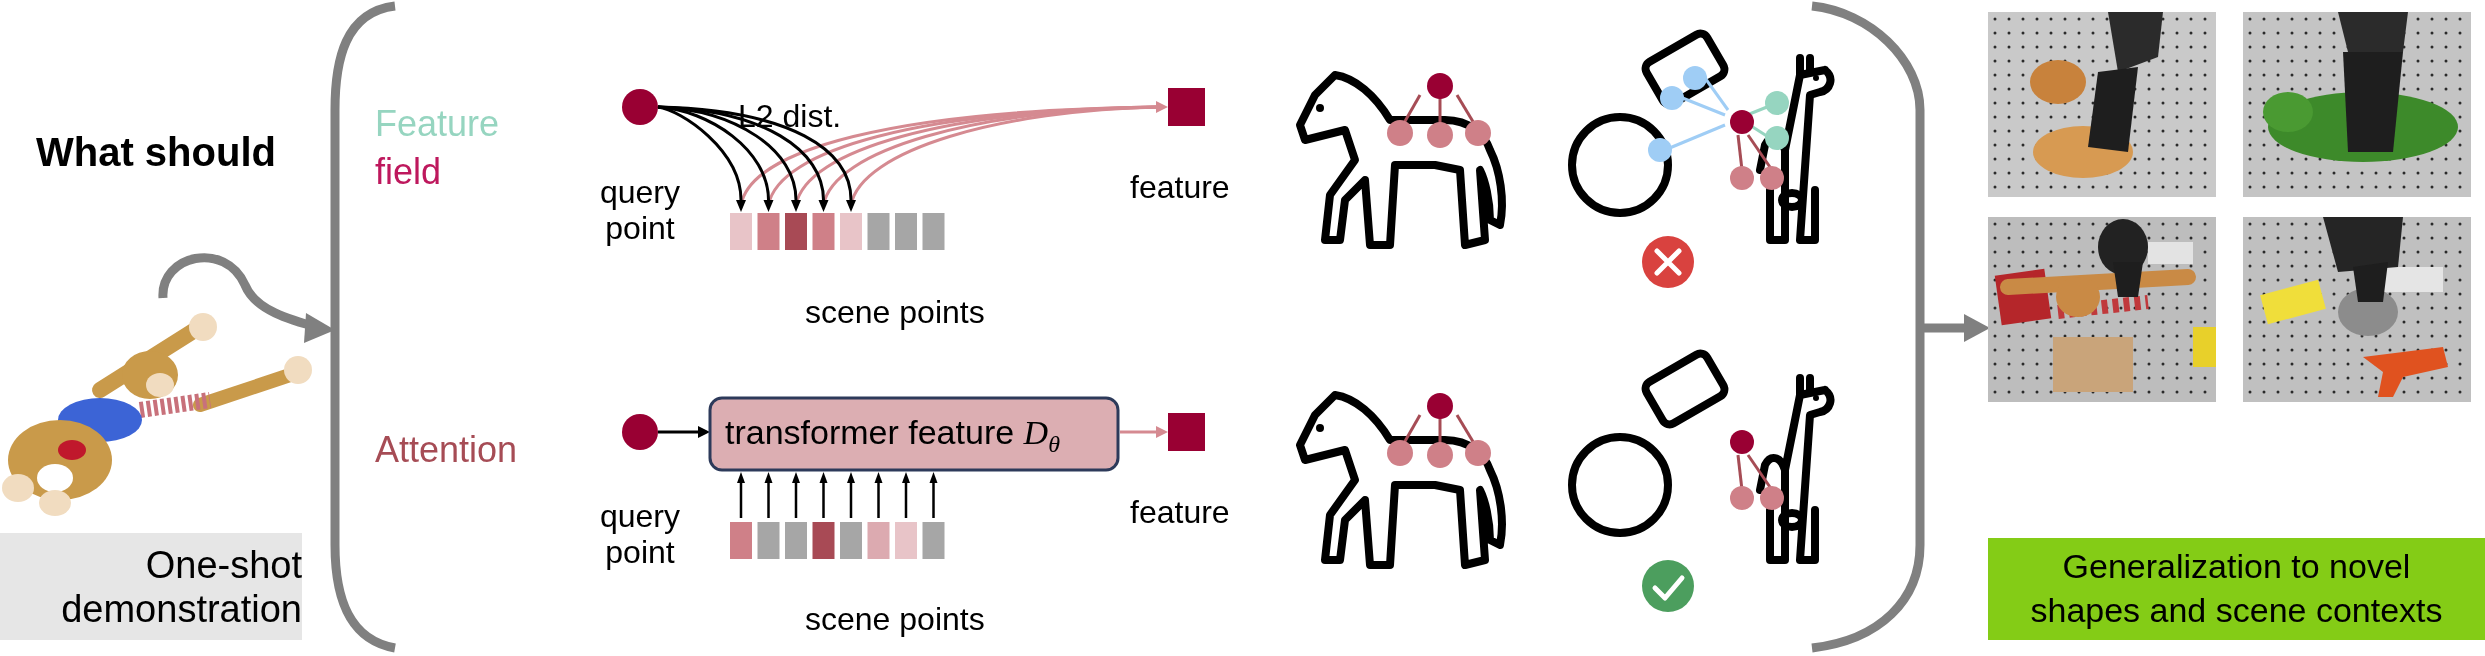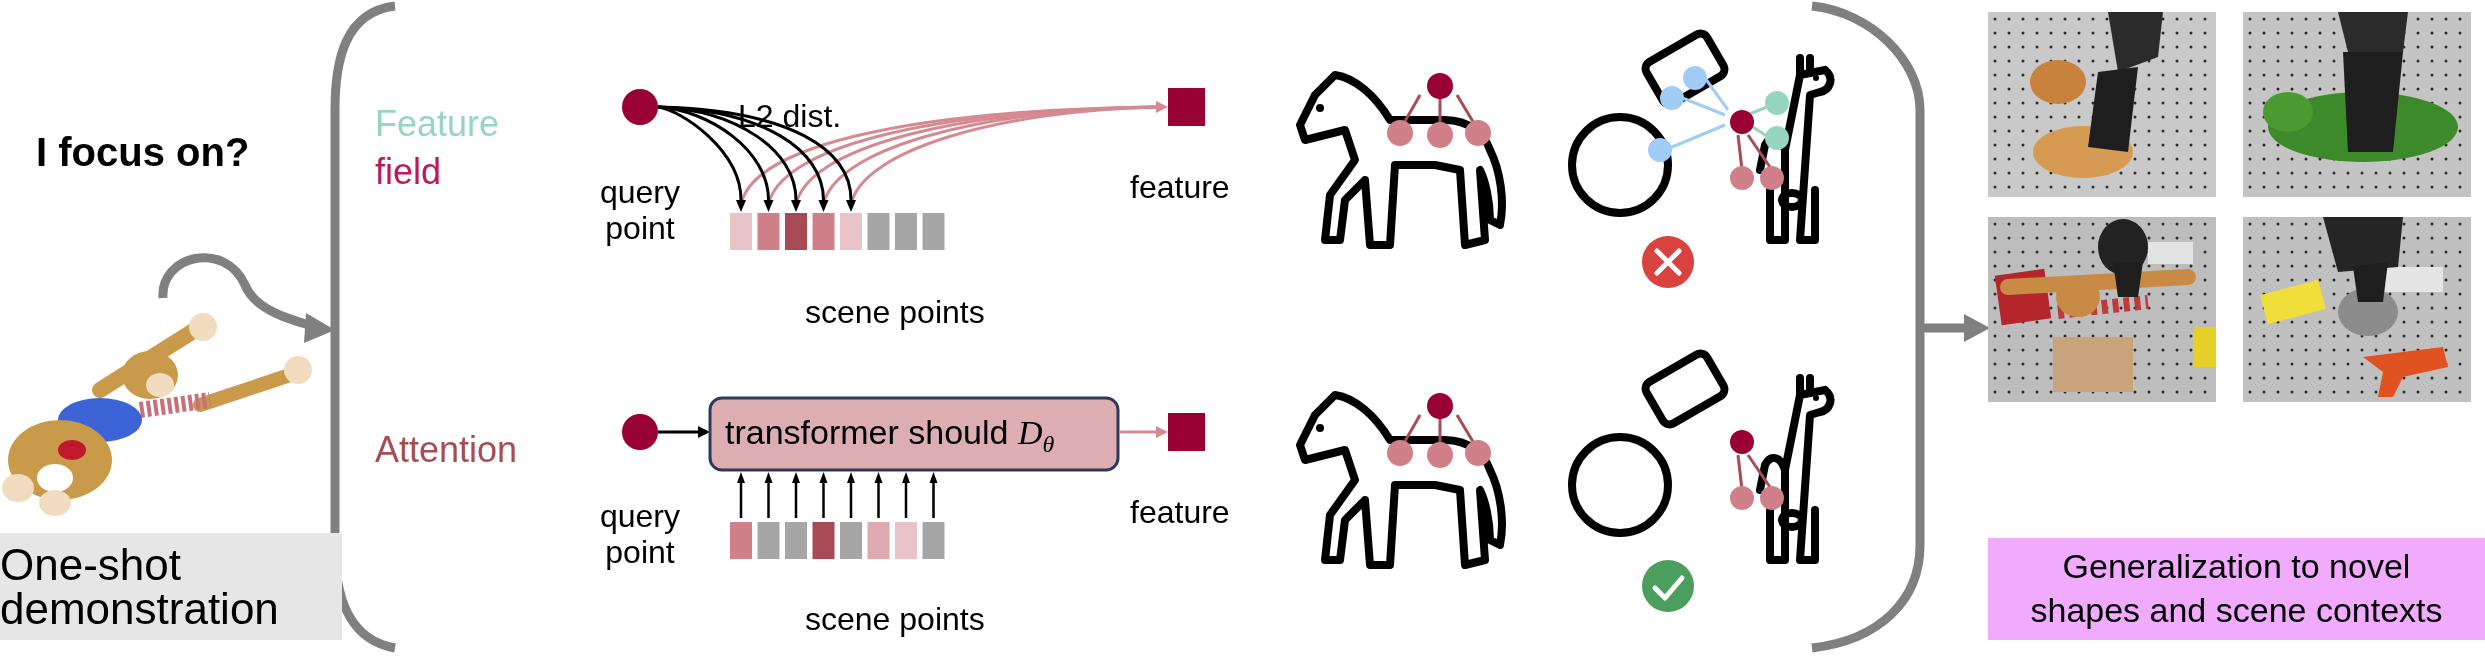--- a/index.html
+++ b/index.html
@@ -1,37 +1,37 @@
 <!DOCTYPE html>
 <html><head>
 <meta charset="utf-8">
 <style>
   html, body { margin:0; padding:0; background:#ffffff; }
   body { width:2485px; height:656px; position:relative; overflow:hidden;
          font-family:"Liberation Sans", sans-serif; }
   .abs { position:absolute; }
   .txt { color:#000; white-space:nowrap; }
   #question { left:36px; top:128px; font-size:40px; font-weight:bold; line-height:48px; }
-  #left-caption { left:0; top:533px; width:342px; height:107px; background:#e6e6e6;
-                  text-align:left; font-size:44px; line-height:44px; padding-top:10px; box-sizing:border-box; }
-  #right-caption { left:1988px; top:538px; width:497px; height:102px; background:#f0abfc;
+  #left-caption { left:0; top:533px; width:302px; height:107px; background:#e6e6e6;
+                  text-align:right; font-size:38px; line-height:44px; padding-top:10px; box-sizing:border-box; }
+  #right-caption { left:1988px; top:538px; width:497px; height:102px; background:#84cc16;
                    text-align:center; font-size:34px; line-height:44px; padding-top:6px; box-sizing:border-box; }
   .row-title { font-size:36px; line-height:48px; }
   .c-teal { color:#96d5c0; }
   .c-grey { color:#be185d; }
   .c-red  { color:#a64c55; }
   .lbl { font-size:32px; line-height:36px; text-align:center;margin-top:36px; }
   .photo { border:none; overflow:hidden; }
   svg { position:absolute; left:0; top:0; }
 </style>
 </head>
 <body>
 
 <div id="question" class="abs txt">
-  <div>I focus on?</div>
+  <div>What should</div>
 </div>
 
 <svg width="2485" height="656">
   <g>
 
     <path d="M100,390 L195,330" stroke="#c99a4a" stroke-width="16" stroke-linecap="round" fill="none"></path>
     <circle cx="203" cy="327" r="14" fill="#f1dcc0"></circle>
     <path d="M200,405 L290,375" stroke="#c99a4a" stroke-width="14" stroke-linecap="round" fill="none"></path>
     <circle cx="298" cy="370" r="14" fill="#f1dcc0"></circle>
     <path d="M140,410 L210,400" stroke="#c8717b" stroke-width="16" stroke-dasharray="4 3" fill="none"></path>
@@ -206,21 +206,21 @@
 </div>
 <div class="abs txt lbl" style="left:738px; top:62px;">L2 dist.</div>
 <div class="abs txt lbl" style="left:1130px; top:133px;">feature</div>
 <div class="abs txt lbl" style="left:805px; top:258px;">scene points</div>
 
 <div class="abs txt lbl" style="left:585px; top:462px; width:110px;">
   <div>query</div>
   <div>point</div>
 </div>
 <div class="abs txt" style="left:725px; top:412px; font-size:34px; line-height:40px;">
-  <span>transformer should</span>
+  <span>transformer feature</span>
   <span style="font-family:'Liberation Serif', serif; font-style:italic;">D</span><sub style="font-family:'Liberation Serif', serif; font-style:italic; font-size:24px;">θ</sub>
 </div>
 <div class="abs txt lbl" style="left:1130px; top:458px;">feature</div>
 <div class="abs txt lbl" style="left:805px; top:565px;">scene points</div>
 
 <div id="left-caption" class="abs txt">
   <div>One-shot</div>
   <div>demonstration</div>
 </div>
 

